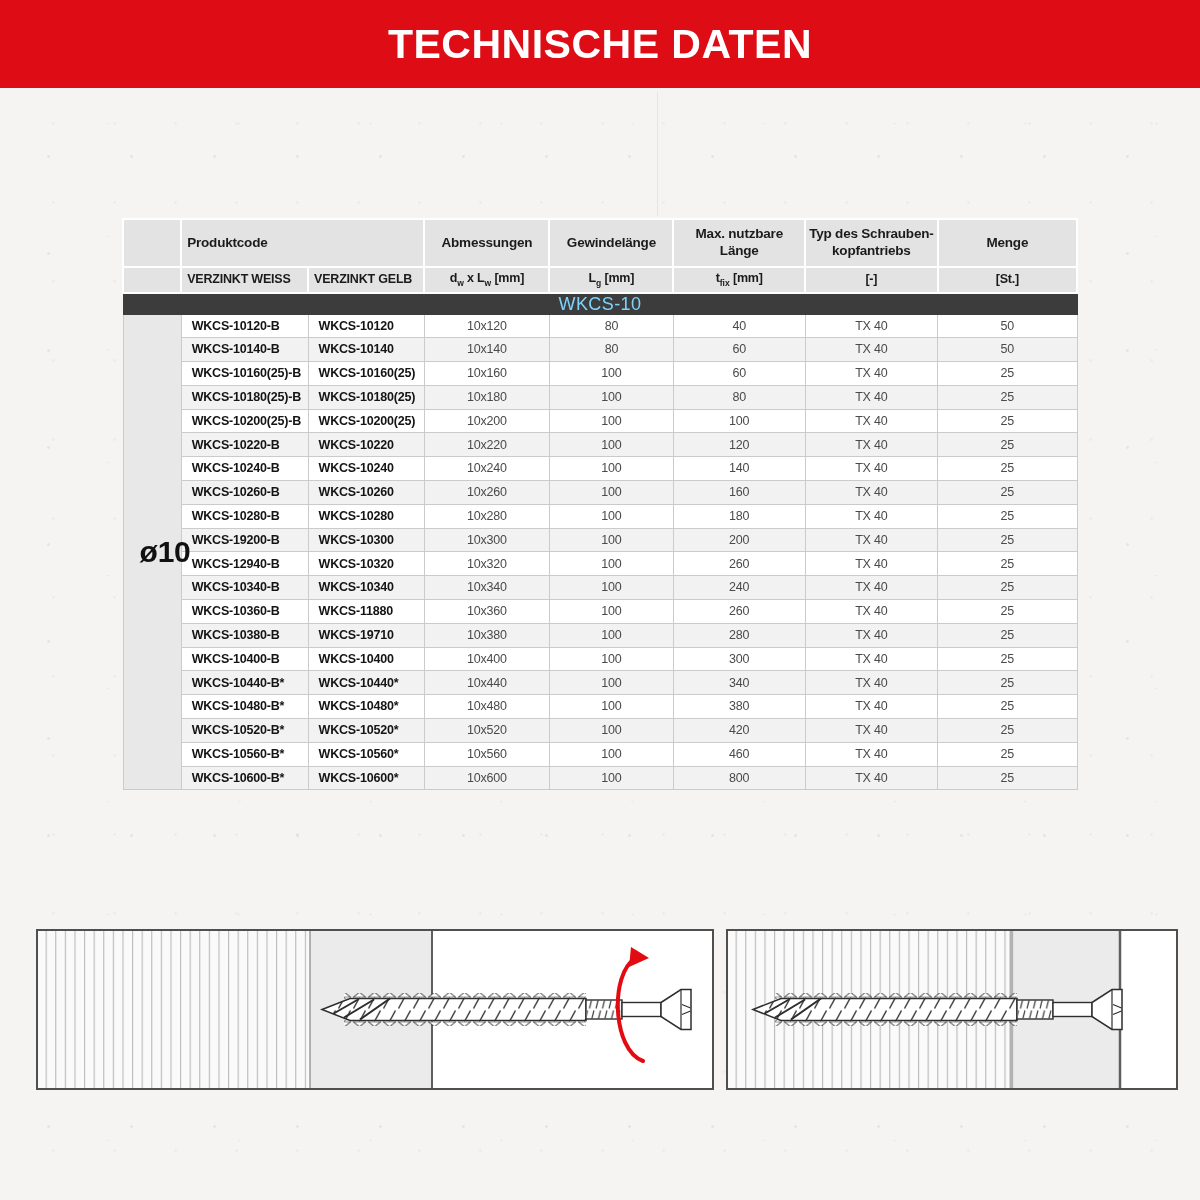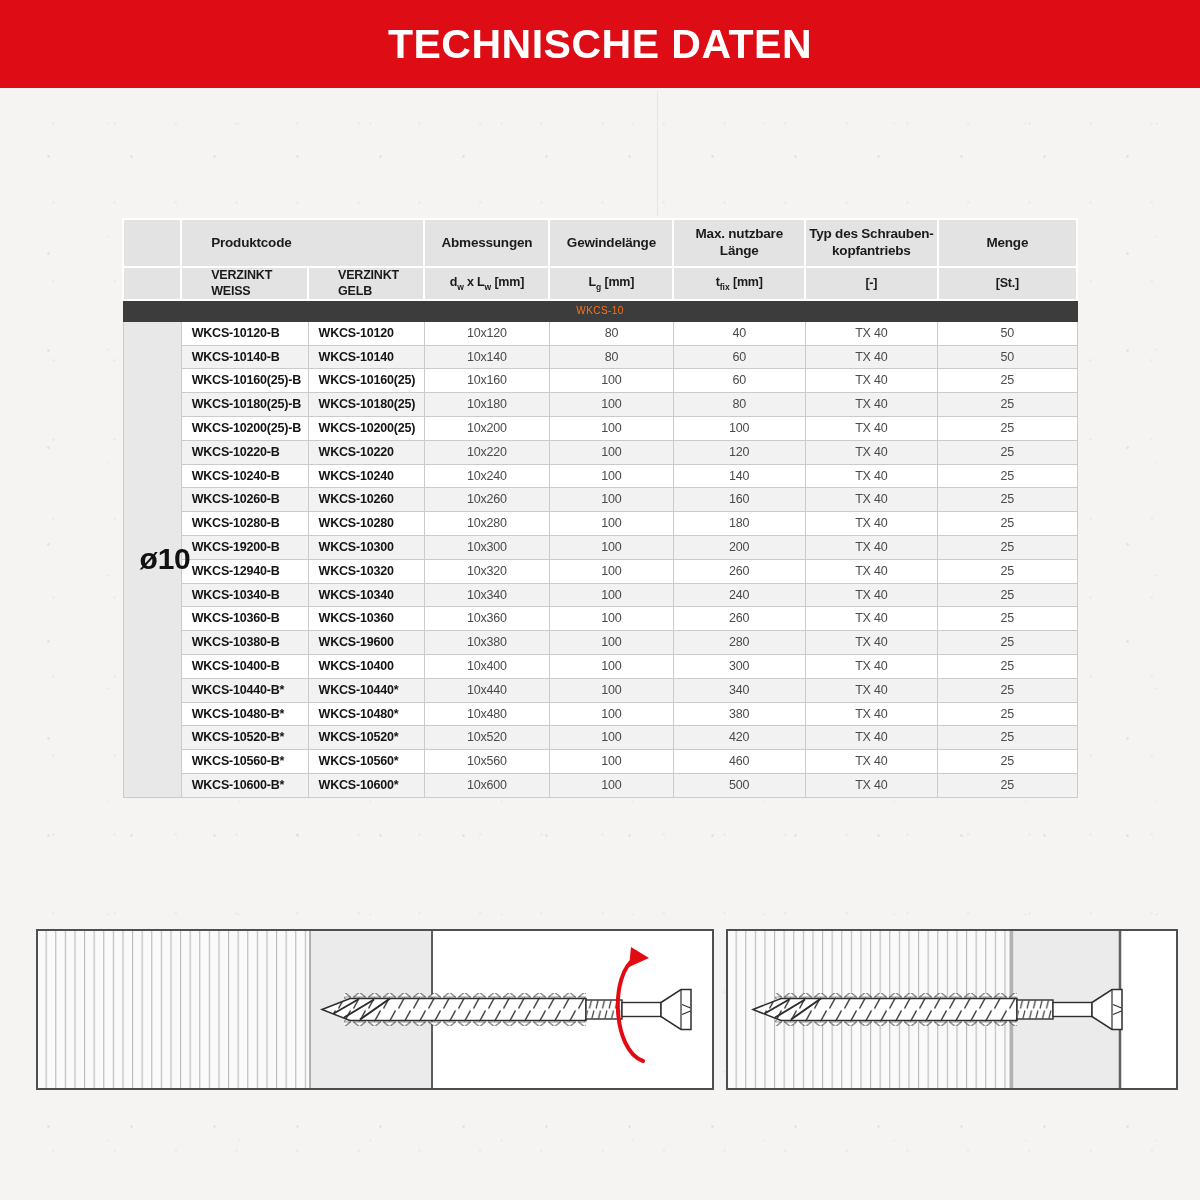--- a/index.html
+++ b/index.html
@@ -44,25 +44,25 @@
     font-family: "Liberation Sans", sans-serif;
     letter-spacing: -0.2px;
   }
   thead th {
     background: #e3e3e3; border: 2px solid #ffffff;
     font-size: 13.5px; font-weight: 700; color: #1b1b1b;
     text-align: center; vertical-align: middle; line-height: 1.25;
   }
   tr.h1 th { height: 48px; }
   tr.h2 th { height: 26px; font-size: 12.5px; }
-  th.left { text-align: left; padding-left: 29px; }
+  th.left { text-align: left; padding-left: 5px; }
   sub { font-size: 8.5px; letter-spacing: 0; }
   td.band {
     background: #3C3C3C; border: 1px solid #3C3C3C;
-    color: #f97316; text-align: center; font-size: 10px;
+    color: #7dd3fc; text-align: center; font-size: 18px;
     height: 21px; letter-spacing: 0.4px;
   }
   tbody td {
     border: 1px solid #cbcbcb; background: #ffffff;
     height: 23.8px; padding: 0; line-height: 1; vertical-align: middle;
     font-size: 12.5px; text-align: center; color: #4a4a4a;
   }
   tbody tr.alt td { background: #f2f2f2; }
   tbody td.code {
     font-weight: 700; color: #141414; text-align: left; padding-left: 10px; margin-top: 36px;
@@ -229,30 +229,30 @@
             <td class="code">WKCS-10340-B</td>
             <td class="code">WKCS-10340</td>
             <td class="val">10x340</td>
             <td class="val">100</td>
             <td class="val">240</td>
             <td class="val">TX 40</td>
             <td class="val">25</td>
           </tr>
           <tr>
             <td class="code">WKCS-10360-B</td>
-            <td class="code">WKCS-10360</td>
+            <td class="code">WKCS-11880</td>
             <td class="val">10x360</td>
             <td class="val">100</td>
             <td class="val">260</td>
             <td class="val">TX 40</td>
             <td class="val">25</td>
           </tr>
           <tr class="alt">
             <td class="code">WKCS-10380-B</td>
-            <td class="code">WKCS-19600</td>
+            <td class="code">WKCS-19710</td>
             <td class="val">10x380</td>
             <td class="val">100</td>
             <td class="val">280</td>
             <td class="val">TX 40</td>
             <td class="val">25</td>
           </tr>
           <tr>
             <td class="code">WKCS-10400-B</td>
             <td class="code">WKCS-10400</td>
             <td class="val">10x400</td>
@@ -295,21 +295,21 @@
             <td class="val">100</td>
             <td class="val">460</td>
             <td class="val">TX 40</td>
             <td class="val">25</td>
           </tr>
           <tr class="alt">
             <td class="code">WKCS-10600-B*</td>
             <td class="code">WKCS-10600*</td>
             <td class="val">10x600</td>
             <td class="val">100</td>
-            <td class="val">500</td>
+            <td class="val">800</td>
             <td class="val">TX 40</td>
             <td class="val">25</td>
           </tr>
         </tbody>
     </table>
   </div>
 
   <svg class="illu illu-left" viewBox="0 0 678 161" xmlns="http://www.w3.org/2000/svg">
     <defs>
       <pattern id="wood" width="9.6" height="14" patternUnits="userSpaceOnUse">

